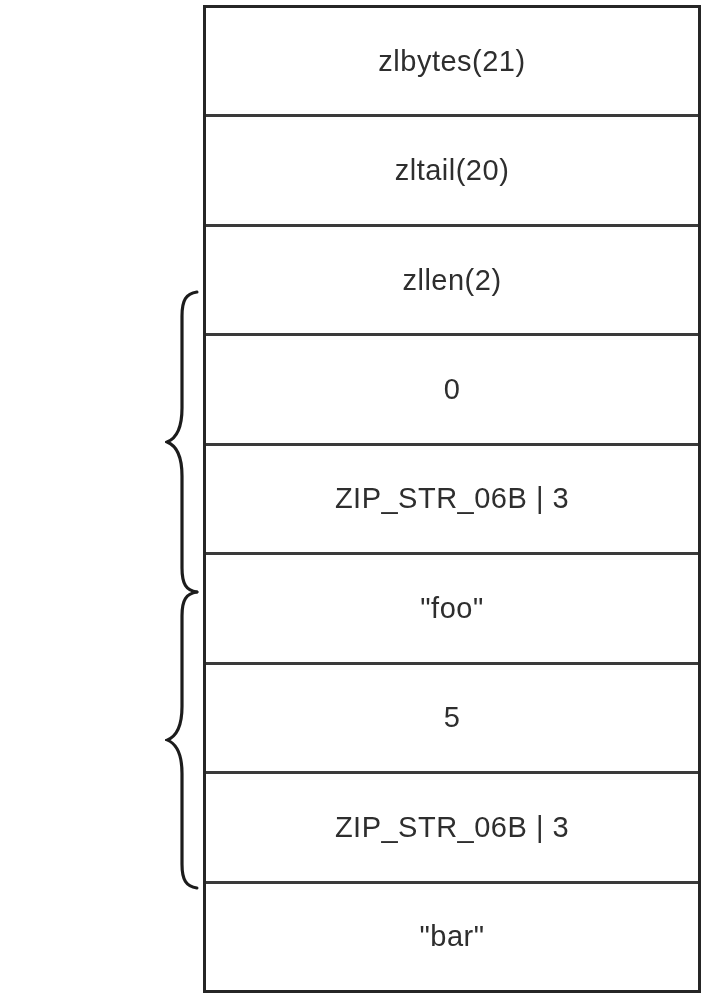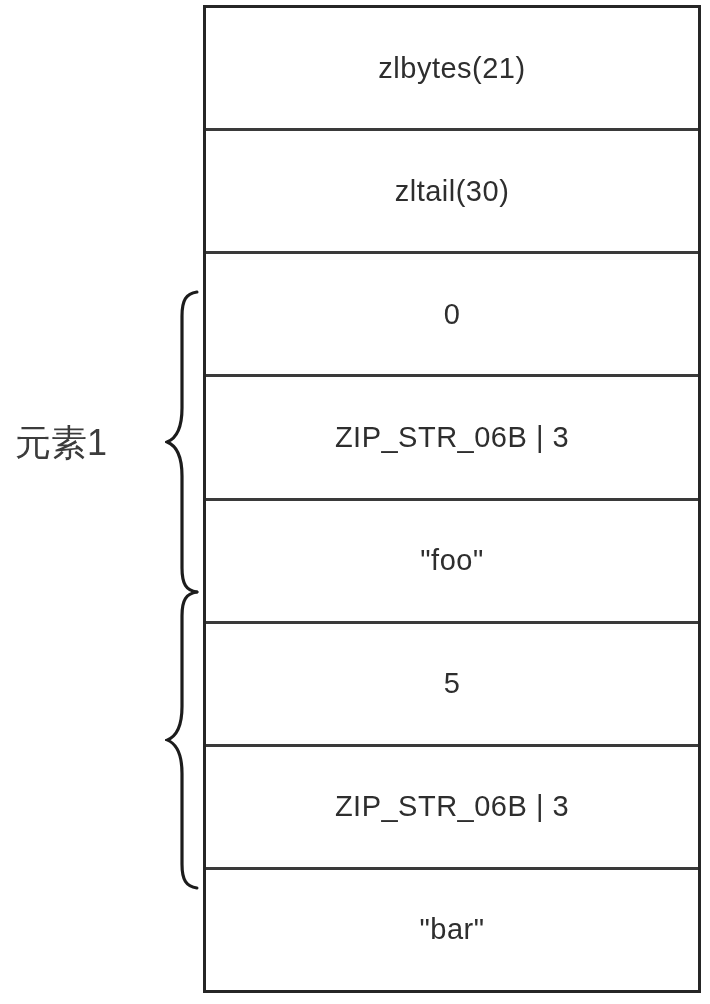--- a/index.html
+++ b/index.html
@@ -61,21 +61,24 @@
 </head>
 <body>
 
 <div class="canvas">
 
   <div class="ziplist-table">
     <div class="cell">
       <span class="cell-label">zlbytes(21)</span>
     </div>
     <div class="cell">
-      <span class="cell-label">zltail(30)</span>
+      <span class="cell-label">zltail(20)</span>
+    </div>
+    <div class="cell">
+      <span class="cell-label">zllen(2)</span>
     </div>
     <div class="cell">
       <span class="cell-label">0</span>
     </div>
     <div class="cell">
       <span class="cell-label">ZIP_STR_06B | 3</span>
     </div>
     <div class="cell">
       <span class="cell-label">"foo"</span>
     </div>
@@ -91,15 +94,14 @@
   </div>
 
   <svg class="brace brace-1" viewBox="0 0 32 304" preserveAspectRatio="none">
     <path d="M 30 2 C 20 3.5 16 10 16 26 L 16 118 C 16 138 11.5 148 2 152 C 11.5 156 16 166 16 186 L 16 278 C 16 294 20 300.5 30 302" fill="none" stroke="#1c1c1c" stroke-width="3" stroke-linecap="round"></path>
   </svg>
 
   <svg class="brace brace-2" viewBox="0 0 32 304" preserveAspectRatio="none">
     <path d="M 30 2 C 20 3.5 16 10 16 26 L 16 118 C 16 138 11.5 148 2 152 C 11.5 156 16 166 16 186 L 16 278 C 16 294 20 300.5 30 302" fill="none" stroke="#1c1c1c" stroke-width="3" stroke-linecap="round"></path>
   </svg>
 
-  <div class="group-label group-label-1">元素1</div>
 
 </div>
 
 </body></html>

